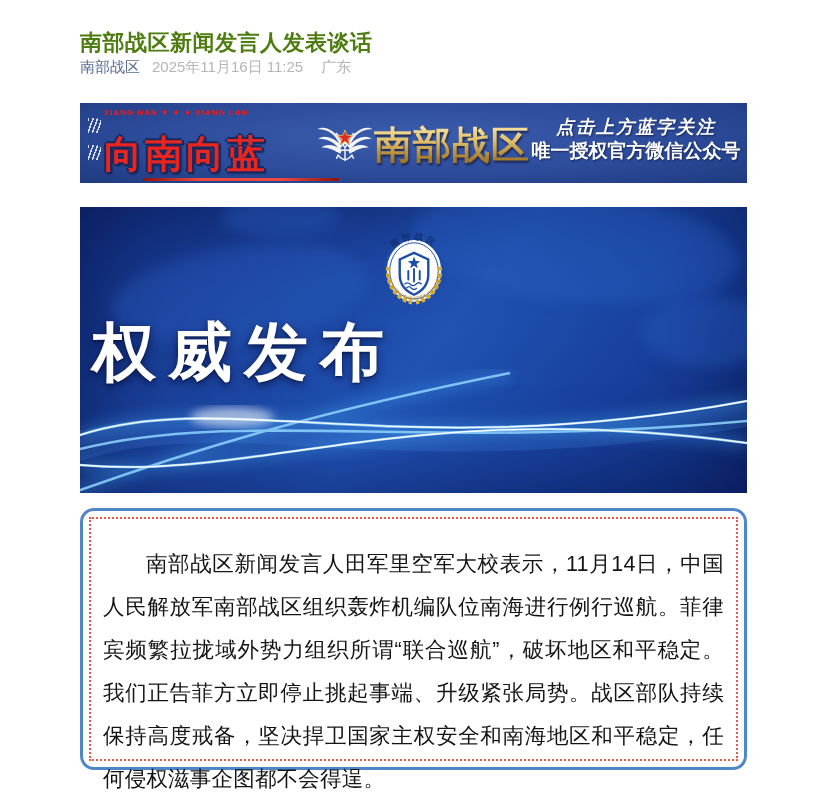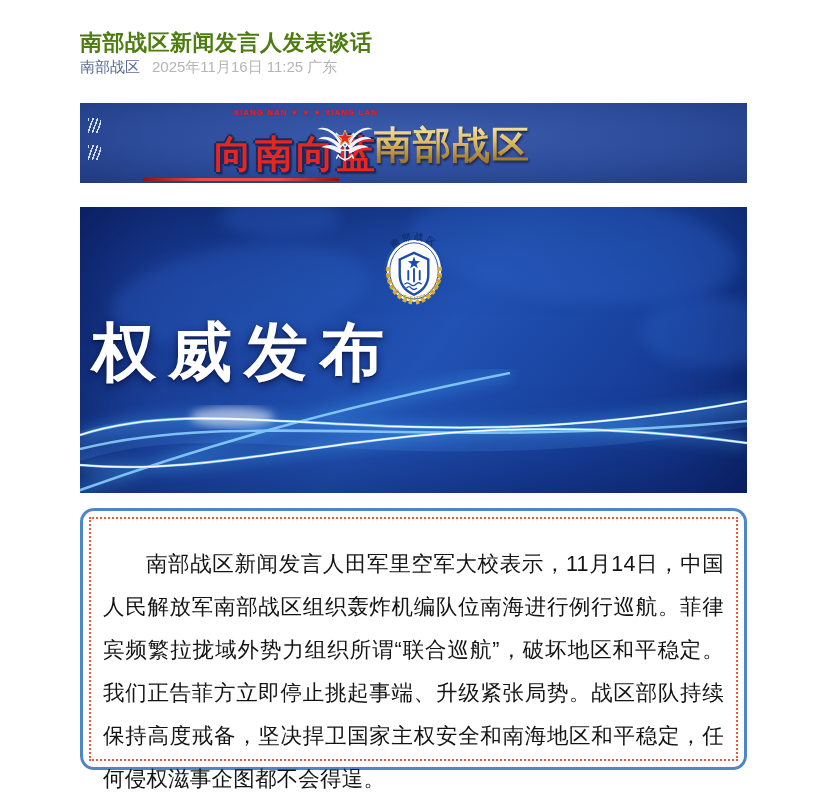--- a/index.html
+++ b/index.html
@@ -4,30 +4,30 @@
 <style>
   html,body{margin:0;padding:0;background:#fff;}
   body{font-family:"Liberation Sans","DejaVu Sans",sans-serif;}
   .page{position:relative;width:822px;height:807px;background:#fff;overflow:hidden;}
 
   
   .title{position:absolute;left:80px;top:13px;width:667px;font-size:22px;line-height:30px;
          font-weight:700;color:#4d7c0f;letter-spacing:.5px;}
   .meta{position:absolute;left:80px;top:58px;width:667px;font-size:15px;color:#b5b5b5;}
   .meta .account{color:#576b95;margin-right:12px;cursor:pointer;}
-  .meta .datetime{margin-right:4px;}
+  .meta .datetime{margin-right:18px;}
 
   
   .banner{position:absolute;left:80px;top:103px;width:667px;height:80px;
           background:radial-gradient(ellipse at 50% 42%,#3c5dad 0%,#2d4c9b 55%,#1f3a80 100%);
           overflow:hidden;cursor:pointer;}
   .deco-slashes{position:absolute;left:8px;width:13px;height:15px;
           background:repeating-linear-gradient(110deg,rgba(230,236,250,.9) 0 1.5px,transparent 1.5px 4.2px);}
   .deco-top{top:15px;} .deco-bottom{top:42px;}
-  .slogan-block{position:absolute;left:24px;top:5px;width:274px;text-align:right;}
+  .slogan-block{position:absolute;left:24px;top:5px;width:274px;text-align:left;}
   .slogan-small{font-size:8px;font-weight:700;color:#e8251f;letter-spacing:1px;
           text-shadow:0 0 1px #7c1a55;white-space:nowrap;}
   .slogan-main{margin-top:16px;font-size:38px;line-height:42px;font-weight:900;color:#e8251f;
           letter-spacing:3px;white-space:nowrap;
           text-shadow:-2px 0 0 #17295f,2px 0 0 #17295f,0 -2px 0 #17295f,0 2px 0 #17295f,2px 2px 2px #101d45;}
   .slogan-underline{margin:3px auto 0;width:196px;height:3px;
           background:linear-gradient(to right,#8c1410,#ef4a41 30%,#ef4a41 70%,#8c1410);}
   .banner-emblem{position:absolute;left:236px;top:11px;}
   .brand-gold{position:absolute;left:294px;top:17px;font-size:38px;font-weight:900;letter-spacing:1px;
           background:linear-gradient(180deg,#f9ecb4 5%,#e3c06a 40%,#a97f2c 75%,#8a6420 100%);
@@ -108,20 +108,24 @@
         <line x1="38" y1="33.5" x2="38" y2="52"></line>
         <line x1="32.5" y1="38.5" x2="43.5" y2="38.5"></line>
         <path d="M29,45 Q38,56 47,45"></path>
         <path d="M29,45 L27,49"></path>
         <path d="M47,45 L49,49"></path>
       </g>
     </svg>
 
     <div class="brand-gold">南部战区</div>
 
+    <div class="follow-block">
+      <div class="follow-hint">点击上方蓝字关注</div>
+      <div class="official-line">唯一授权官方微信公众号</div>
+    </div>
   </div>
 
   <div class="hero">
     <div class="map-blob blob1"></div>
     <div class="map-blob blob2"></div>
     <div class="map-blob blob3"></div>
     <div class="map-blob blob4"></div>
 
     <svg class="hero-emblem" width="80" height="88" viewBox="0 0 84 92">
       <defs>

